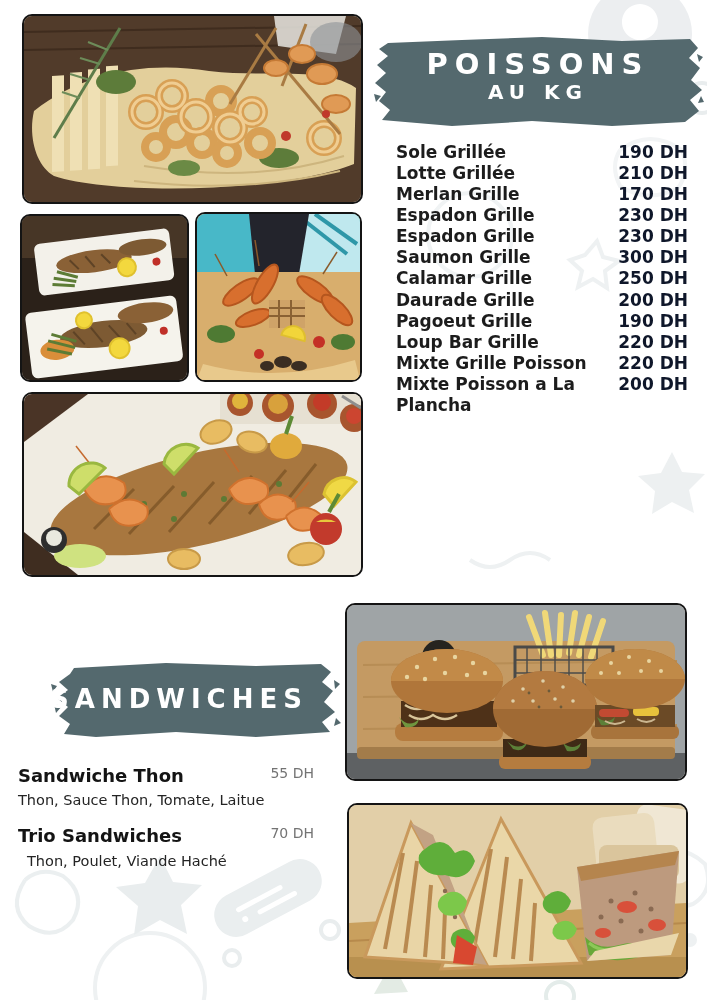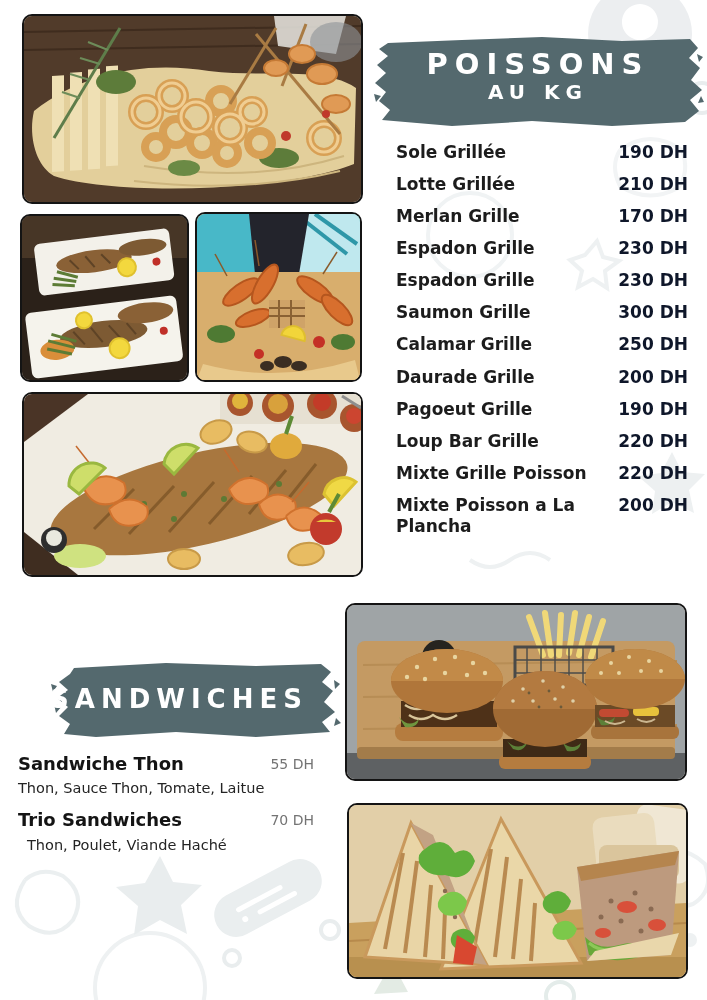--- a/index.html
+++ b/index.html
@@ -30,34 +30,34 @@
   #poissons-badge{
     position:absolute;z-index:3;right:6px;top:42px;width:92px;
     color:#efe13b;font-weight:bold;font-size:15px;line-height:1.35;text-align:center;
   }
   #sandwiches-banner{left:16px;top:660px;width:326px;height:80px;}
   #sandwiches-title{font-size:26px;letter-spacing:6px;padding-top:24px;}
 
   
   #poissons-list{
     position:absolute;z-index:1;left:396px;top:142px;width:292px;
-    display:flex;flex-direction:column;gap:11px;
+    display:flex;flex-direction:column;
   }
   .fish-row{display:flex;justify-content:space-between;align-items:flex-start;}
   .fish-name{
     width:200px;font-weight:bold;font-size:17px;color:#1c1c1c;line-height:1.24;
   }
   .fish-price{
     width:86px;text-align:right;font-weight:bold;font-size:17px;color:#0f172a;
     white-space:nowrap;line-height:1.24;
   }
 
   
   #sandwich-list{position:absolute;z-index:1;left:18px;top:750px;width:296px;}
-  .sw-row{display:flex;justify-content:space-between;align-items:center;margin-top:2px;}
+  .sw-row{display:flex;justify-content:space-between;align-items:flex-start;margin-top:14px;}
   .sw-name{font-weight:bold;font-size:18px;color:#141414;line-height:1.3;}
   .sw-price{font-weight:normal;font-size:14px;color:#737373;white-space:nowrap;line-height:1.3;}
   .sw-desc{font-size:14.5px;color:#242424;line-height:1.3;margin:4px 0 10px 0;}
   .sw-desc.indent{padding-left:9px;}
 </style>
 </head>
 <body>
 
 <svg id="doodles" class="layer" viewBox="0 0 707 1000" xmlns="http://www.w3.org/2000/svg">
   <g stroke="#e9edee" fill="none" stroke-width="4">

